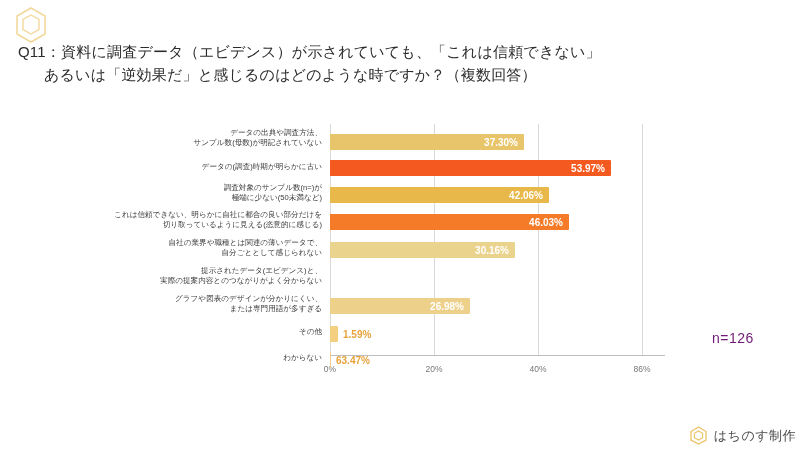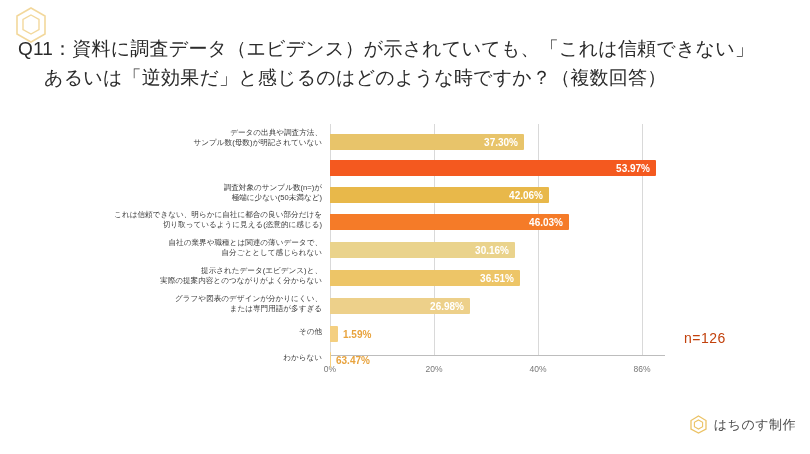--- a/index.html
+++ b/index.html
@@ -16,24 +16,24 @@
     background: #ffffff;
   }
   
   .logo-hex-tl {
     position: absolute; left: 14px; top: 6px;
     width: 34px; height: 38px;
     opacity: 0.55;
   }
   .title-block {
     position: absolute;
-    left: 18px; top: 34px;
+    left: 18px; top: 40px;
     width: 780px;
     color: #2b2b2b;
-    font-size: 19px;
+    font-size: 15px;
     line-height: 1.55;
     letter-spacing: 0.2px;
   }
   .title-line2 { padding-left: 26px; }
 
   .chart-area {
     position: absolute;
     left: 0px; top: 118px;
     width: 700px; height: 272px;
   }
@@ -95,28 +95,28 @@
     line-height: 1.35;
     width: 300px;
   }
   .cat-wrap {
     position: absolute;
     left: 20px; top: 6px;
     width: 302px; height: 250px;
   }
   .n-label {
     position: absolute;
-    left: 684px; top: 330px;
+    left: 712px; top: 330px;
     font-size: 14px;
-    color: #c2410c;
+    color: #701a75;
     letter-spacing: 0.5px;
   }
   .footer-brand {
     position: absolute;
-    right: 14px; bottom: 20px;
+    right: 14px; bottom: 9px;
     display: flex; align-items: center; gap: 7px;
   }
   .footer-brand .hex {
     width: 17px; height: 19px; opacity: .85;
   }
   .footer-brand .btxt {
     font-size: 13px; color: #4a4a4a; letter-spacing: .5px;
   }
 </style>
 </head>
@@ -133,20 +133,23 @@
     <div class="title-line1">Q11：資料に調査データ（エビデンス）が示されていても、「これは信頼できない」</div>
     <div class="title-line2">あるいは「逆効果だ」と感じるのはどのような時ですか？（複数回答）</div>
   </div>
 
   <div class="chart-area">
 
     <div class="cat-wrap">
       <div class="cat-label" style="top:4px;">
         <div>データの出典や調査方法、</div>
         <div>サンプル数(母数)が明記されていない</div>
+      </div>
+      <div class="cat-label" style="top:38px;">
+        <div>データの(調査)時期が明らかに古い</div>
       </div>
       <div class="cat-label" style="top:59px;">
         <div>調査対象のサンプル数(n=)が</div>
         <div>極端に少ない(50未満など)</div>
       </div>
       <div class="cat-label" style="top:86px;">
         <div>これは信頼できない、明らかに自社に都合の良い部分だけを</div>
         <div>切り取っているように見える(恣意的に感じる)</div>
       </div>
       <div class="cat-label" style="top:142px;">
@@ -178,39 +181,35 @@
 
       <div class="xtick" style="left:0px;">0%</div>
       <div class="xtick" style="left:104px;">20%</div>
       <div class="xtick" style="left:208px;">40%</div>
       <div class="xtick" style="left:312px;">86%</div>
 
       <div class="bar-row" style="top:10px;  width:194px;">
         <div class="bar" style="width:100%; background:#e8c46a;"></div>
         <div class="bar-val inside">37.30%</div>
       </div>
-      <div class="bar-row" style="top:36px;  width:326px;">
+      <div class="bar-row" style="top:36px;  width:281px;">
         <div class="bar" style="width:100%; background:#f4591f;"></div>
         <div class="bar-val inside-dark">53.97%</div>
       </div>
       <div class="bar-row" style="top:63px;  width:219px;">
         <div class="bar" style="width:100%; background:#e8b84a;"></div>
         <div class="bar-val inside">42.06%</div>
       </div>
       <div class="bar-row" style="top:90px;  width:239px;">
         <div class="bar" style="width:100%; background:#f57b28;"></div>
         <div class="bar-val inside-dark">46.03%</div>
       </div>
       <div class="bar-row" style="top:118px; width:185px;">
         <div class="bar" style="width:100%; background:#ead38c;"></div>
         <div class="bar-val inside">30.16%</div>
-      </div>
-      <div class="bar-row" style="top:146px; width:190px;">
-        <div class="bar" style="width:100%; background:#edc567;"></div>
-        <div class="bar-val inside">36.51%</div>
       </div>
       <div class="bar-row" style="top:174px; width:140px;">
         <div class="bar" style="width:100%; background:#edd08a;"></div>
         <div class="bar-val inside">26.98%</div>
       </div>
       <div class="bar-row" style="top:202px; width:8px;">
         <div class="bar" style="width:100%; background:#f4cf80;"></div>
         <div class="bar-val outside">1.59%</div>
       </div>
       <div class="bar-row" style="top:228px; width:1px;">

